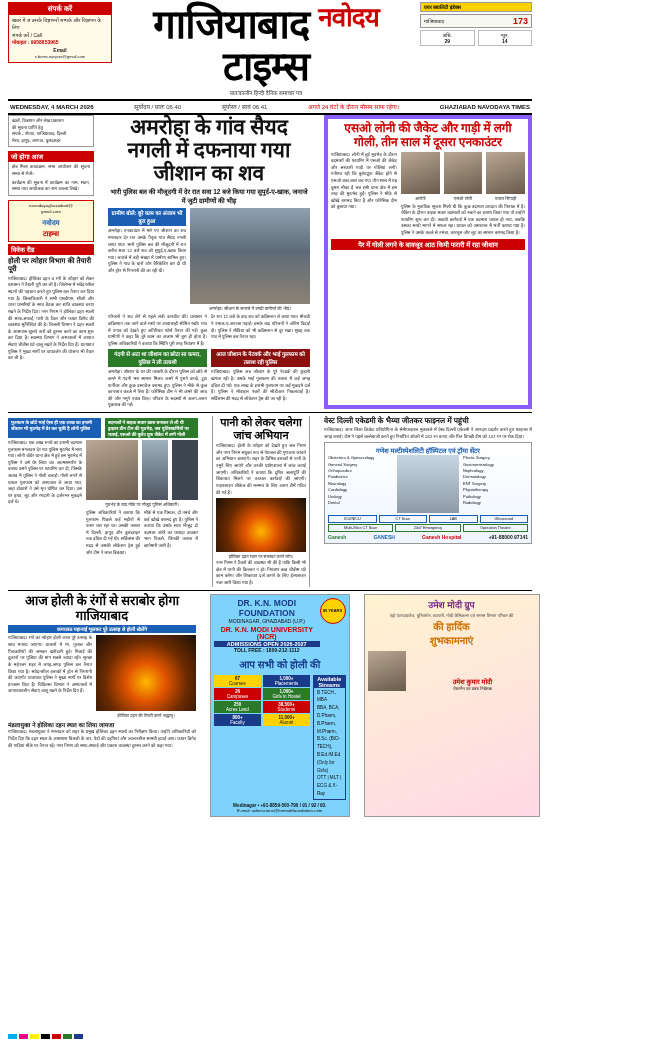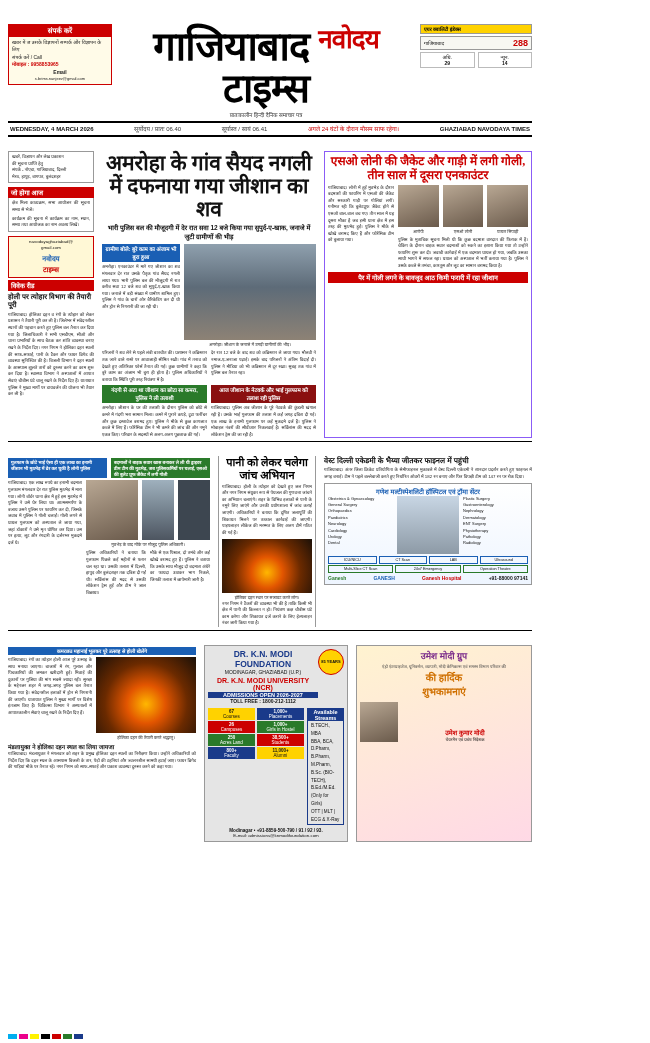--- a/index.html
+++ b/index.html
@@ -4,21 +4,21 @@
 <style>
   * { box-sizing: border-box; }
   html, body { margin:0; padding:0; }
   body {
     width: 650px; height: 1043px;
     background: #ffffff;
     font-family: "Liberation Sans", sans-serif;
     color: #111;
     overflow: hidden;
   }
-  .page { width:540px; height:1043px; position:relative; padding:24px 8px; }
+  .page { width:540px; height:1043px; position:relative; padding:2px 8px; }
 
   
   .masthead { display:flex; align-items:flex-start; border-bottom:2px solid #000; padding-bottom:2px; }
   .mh-left {
     width:104px; border:1px solid #c00; background:#fffbe8;
     font-size:5px; line-height:1.45; padding:2px 3px; color:#222;
   }
   .mh-left .hdr {
     background:#c00; color:#fff; text-align:center; font-weight:bold; font-size:7px;
     margin:-2px -3px 2px -3px; padding:1px 0;
@@ -43,21 +43,21 @@
   .mh-right .temp .tcol { flex:1; border:1px solid #bbb; text-align:center; padding:1px; background:#fff; }
 
   .datebar {
     display:flex; align-items:center; justify-content:space-between;
     border-bottom:2px solid #000; font-size:6px; font-weight:bold; padding:2px 2px;
   }
   .datebar .mid { font-weight:normal; color:#333; }
   .datebar .ep { color:#c00; }
 
   
-  .cols { display:flex; gap:8px; margin-top:14px; height:520px; }
+  .cols { display:flex; gap:14px; margin-top:0; height:520px; }
   .col-left { width:86px; }
   .col-main { flex:1; }
   .col-right { width:208px; }
 
   .boxed { border:1px solid #999; padding:2px 3px; margin-bottom:4px; }
   .redbar { background:#c00; color:#fff; font-size:6.5px; font-weight:bold; padding:1px 3px; }
   .yellowbox { border:1px solid #c00; background:#fff8d6; font-size:5px; line-height:1.5; padding:2px 3px; }
   .tiny2 { font-size:4.4px; line-height:1.5; text-align:justify; color:#222; }
 
   .lead-head {
@@ -80,30 +80,30 @@
   .photo.street { background:linear-gradient(180deg,#9fb0bd 0%,#6d7a86 60%,#4d5560 100%); }
   .photo.fire { background:radial-gradient(circle at 50% 62%, #ffb700 0%, #e25500 28%, #6b2a00 60%, #1a1008 100%); }
   .photo.portrait { background:linear-gradient(160deg,#b9a894,#6a5a4b); }
   .cap { font-size:4.3px; color:#333; text-align:center; padding:1px 0; }
 
   .cell { display:flex; gap:4px; }
   .cell > div { flex:1; }
 
   .ad { border:1px solid #999; }
   .ad-ganesh { background:linear-gradient(180deg,#ffffff,#eef5ff); }
-  .ad-modi { background:#e5e5e5; }
+  .ad-modi { background:#7dd3fc; }
   .ad-holi { background:linear-gradient(160deg,#fff3d0,#ffd9e6); }
 
   .footline { position:absolute; bottom:4px; left:8px; right:8px; display:flex; gap:2px; }
   .footline i { display:block; width:9px; height:5px; }
   .ctr { text-align:center; }
   .b { font-weight:bold; }
   .mt2 { margin-top:2px; }
   .rule { border-top:1px solid #000; margin:3px 0; }
-  .redborder { border:1px solid #8b5cf6; }
+  .redborder { border:4px solid #8b5cf6; }
 </style>
 </head>
 <body>
 
 <div class="page">
 
   <div class="masthead">
 
     <div class="mh-left">
       <div class="hdr">संपर्क करें</div>
@@ -122,21 +122,21 @@
       </div>
       <div class="mh-sub">प्रातःकालीन हिन्दी दैनिक समाचार पत्र</div>
     </div>
 
     <div class="mh-right">
       <div class="box yellowbar">
         <span>एयर क्वालिटी इंडेक्स</span>
       </div>
       <div class="box">
         <span>गाजियाबाद</span>
-        <span class="num">288</span>
+        <span class="num">173</span>
       </div>
       <div class="temp">
         <div class="tcol">
           <div>अधि.</div>
           <div class="b">29</div>
         </div>
         <div class="tcol">
           <div>न्यून.</div>
           <div class="b">14</div>
         </div>
@@ -320,20 +320,21 @@
         </div>
       </div>
     </div>
   </div>
 
   <div class="rule"></div>
 
   <div class="cols" style="height:auto">
 
     <div style="flex:0 0 188px">
+      <div class="sec-head" style="font-size:13px">आज होली के रंगों से सराबोर होगा गाजियाबाद</div>
       <div class="kicker mt2" style="font-size:5px">कमरछठ महानाई भूलकर पूरे उत्साह से होली खेलेंगे</div>
       <div class="cell mt2">
         <div class="tiny2" style="flex:0 0 84px">गाजियाबाद। रंगों का त्योहार होली आज पूरे उत्साह के साथ मनाया जाएगा। बाजारों में रंग, गुलाल और पिचकारियों की जमकर खरीदारी हुई। मिठाई की दुकानों पर गुजिया की मांग सबसे ज्यादा रही। सुरक्षा के मद्देनजर शहर में जगह-जगह पुलिस बल तैनात किया गया है। संवेदनशील इलाकों में ड्रोन से निगरानी की जाएगी। यातायात पुलिस ने मुख्य मार्गों पर विशेष इंतजाम किए हैं। चिकित्सा विभाग ने अस्पतालों में आपातकालीन सेवाएं चालू रखने के निर्देश दिए हैं।</div>
         <div style="flex:1">
           <div class="photo fire" style="height:76px"></div>
           <div class="cap">होलिका दहन की तैयारी करते श्रद्धालु।</div>
         </div>
       </div>
       <div class="b mt2" style="font-size:6px">मंडलायुक्त ने होलिका दहन स्थल का लिया जायजा</div>
       <div class="tiny2">गाजियाबाद। मंडलायुक्त ने मंगलवार को शहर के प्रमुख होलिका दहन स्थलों का निरीक्षण किया। उन्होंने अधिकारियों को निर्देश दिए कि दहन स्थल के आसपास बिजली के तार, पेड़ों की टहनियां और ज्वलनशील सामग्री हटाई जाए। फायर ब्रिगेड की गाड़ियां मौके पर तैनात रहें। नगर निगम को साफ-सफाई और प्रकाश व्यवस्था दुरुस्त करने को कहा गया।</div>
@@ -344,20 +345,21 @@
         <div style="flex:1">
           <div class="b ctr" style="font-size:8.5px;color:#1a3a8a">DR. K.N. MODI FOUNDATION</div>
           <div class="ctr" style="font-size:5px">MODINAGAR, GHAZIABAD (U.P.)</div>
           <div class="b ctr" style="font-size:7px;color:#c00;margin-top:2px">DR. K.N. MODI UNIVERSITY (NCR)</div>
           <div class="ctr b" style="font-size:5.5px;background:#1a3a8a;color:#fff;margin-top:1px">ADMISSIONS OPEN 2026-2027</div>
           <div class="ctr b" style="font-size:5px">TOLL FREE : 1800-212-1112</div>
         </div>
         <div style="flex:0 0 26px;height:26px;border-radius:50%;background:#ffd200;border:1px solid #c00;font-size:4px;display:flex;align-items:center;justify-content:center;text-align:center;font-weight:bold">85 YEARS</div>
       </div>
 
+      <div class="b ctr" style="font-size:10px;color:#1a3a8a;margin-top:4px">आप सभी को होली की</div>
 
       <div style="display:flex;gap:3px;margin-top:4px">
         <div style="flex:0 0 96px">
           <div style="display:flex;gap:2px;margin-bottom:1px">
             <div style="flex:1;background:#ffd200;text-align:center;font-size:4.5px;padding:1px">
               <b>67</b>
               <div>Courses</div>
             </div>
             <div style="flex:1;background:#1a3a8a;color:#fff;text-align:center;font-size:4.5px;padding:1px">
               <b>1,000+</b>

